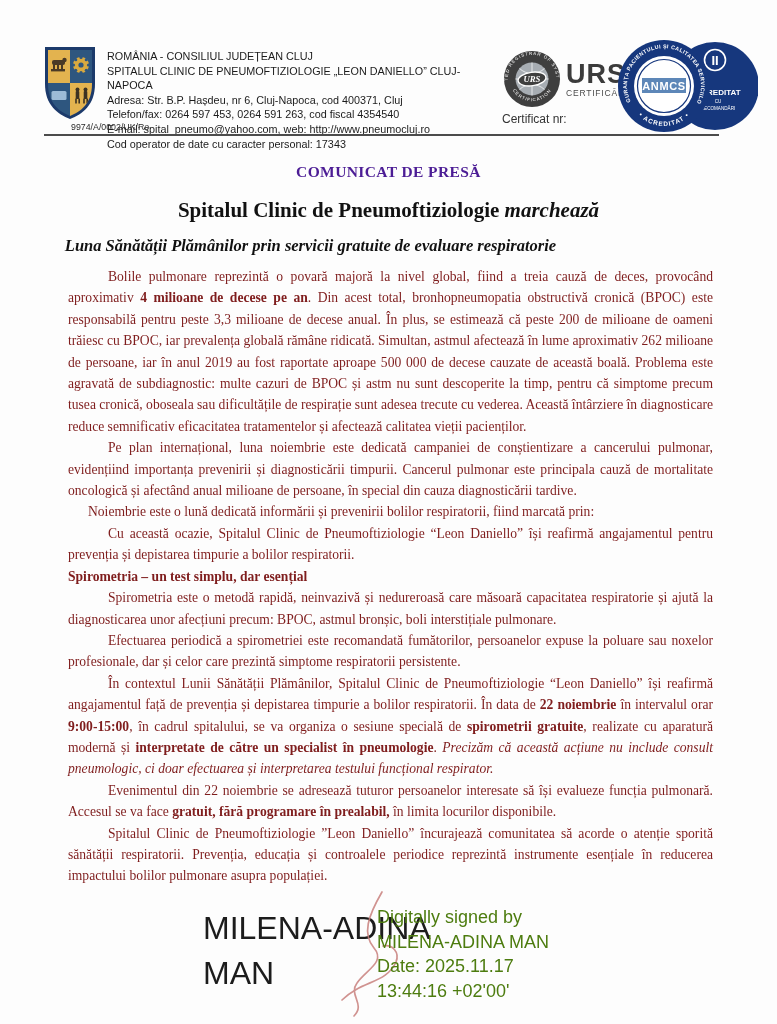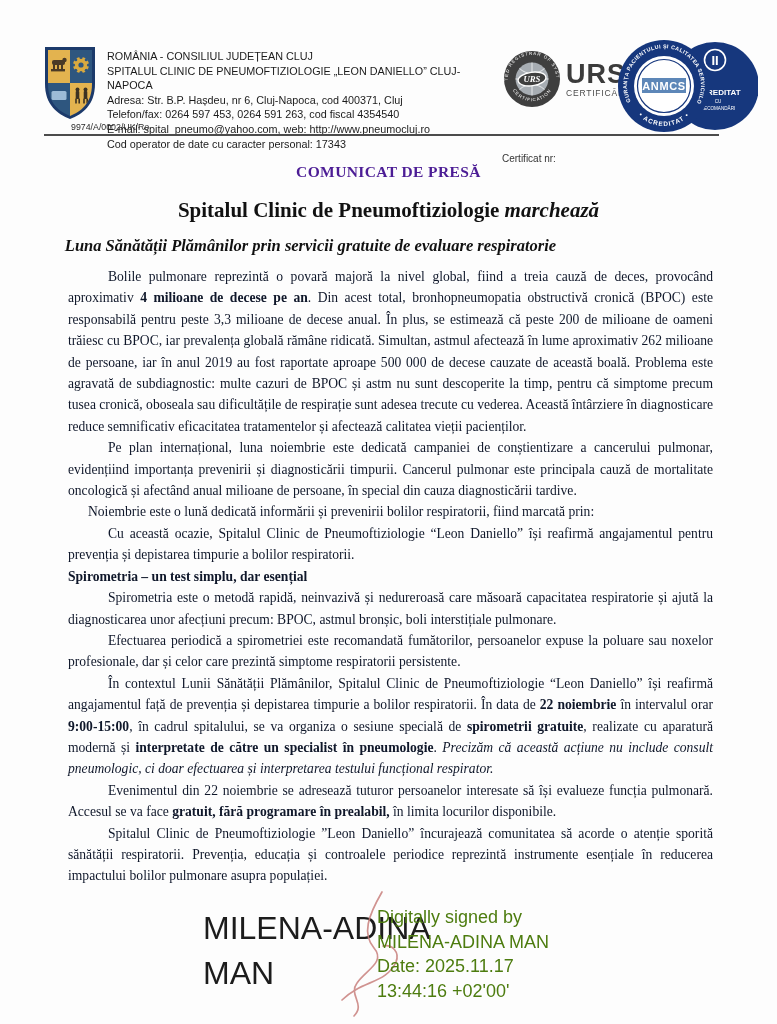--- a/index.html
+++ b/index.html
@@ -28,21 +28,21 @@
   .urs-emblem{position:absolute;left:503px;top:50px;}
   .urs-word{
     position:absolute;left:566px;top:60px;
     font-family:"Liberation Sans", sans-serif;color:#3b3b3b;
   }
   .urs-word .big{font-size:27px;font-weight:bold;letter-spacing:1px;line-height:28px;}
   .urs-word .small{font-size:8.5px;letter-spacing:.8px;color:#4a4a4a;}
   .cert-label{
     position:absolute;left:502px;top:112px;
     font-family:"Liberation Sans", sans-serif;
-    font-size:10px;color:#333;margin-top:41px;
+    font-size:12px;color:#333;
   }
   .anmcs{position:absolute;left:618px;top:36px;}
   .header-rule{
     position:absolute;left:44px;top:134px;width:675px;height:2px;
     background:#4c4c4c;
   }
   
   .title-1{
     position:absolute;left:0;top:163px;width:777px;text-align:center;
     font-size:15.5px;font-weight:bold;letter-spacing:.4px;color:#4c1d95;
@@ -52,21 +52,21 @@
     font-size:21px;font-weight:bold;color:#111;
   }
   .title-2 .it{font-style:italic;}
   .title-3{
     position:absolute;left:0;top:236px;width:621px;text-align:center;
     font-size:16.5px;font-weight:bold;font-style:italic;color:#111;
   }
   
   .content{
     position:absolute;left:68px;top:266px;width:645px;
-    font-size:13.6px;line-height:21.4px;color:#0f172a;
+    font-size:13.6px;line-height:21.4px;color:#7f1d1d;
     text-align:justify;
   }
   .content p{margin:0;}
   .content p.indent{text-indent:40px;}
   .content p.indent-sm{text-indent:20px;}
   .content p.subhead{font-weight:bold;text-align:left;}
   .run-b{font-weight:bold;}
   .run-i{font-style:italic;}
   ul.bullets{
     margin:9px 0 19px 0;padding-left:39px;list-style:disc;text-align:left;

